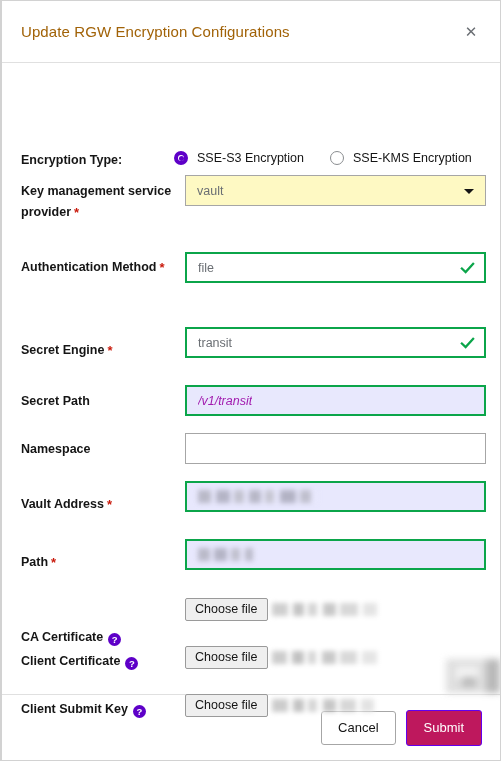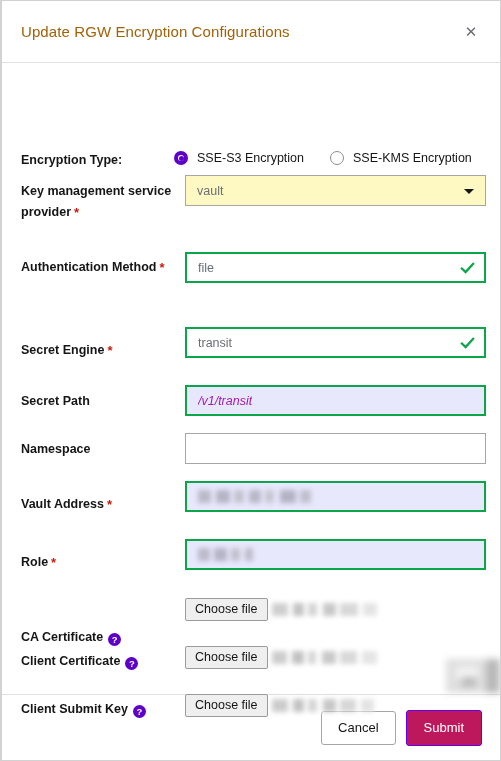--- a/index.html
+++ b/index.html
@@ -327,21 +327,21 @@
             <span style="width:6px;background:#e8e8fd"></span>
           <span style="width:16px;background:#b2b2c4"></span>
             <span style="width:4px;background:#e8e8fd"></span>
           <span style="width:11px;background:#bfbfcd"></span>
             <span style="width:7px;background:#e8e8fd"></span>
         </span>
       </div>
     </div>
 
     <div class="lbl" style="top:489px;">
-      <span>Role</span><span class="req">*</span>
+      <span>Path</span><span class="req">*</span>
     </div>
     <div class="ctl" style="top:476px;">
       <div class="inp valid autofill">
         <span class="blur" style="width:55px;">
           <span style="width:12px;background:#babac9"></span>
             <span style="width:4px;background:#e8e8fd"></span>
           <span style="width:13px;background:#b4b4c6"></span>
             <span style="width:4px;background:#e8e8fd"></span>
           <span style="width:9px;background:#c0c0ce"></span>
             <span style="width:5px;background:#e8e8fd"></span>

